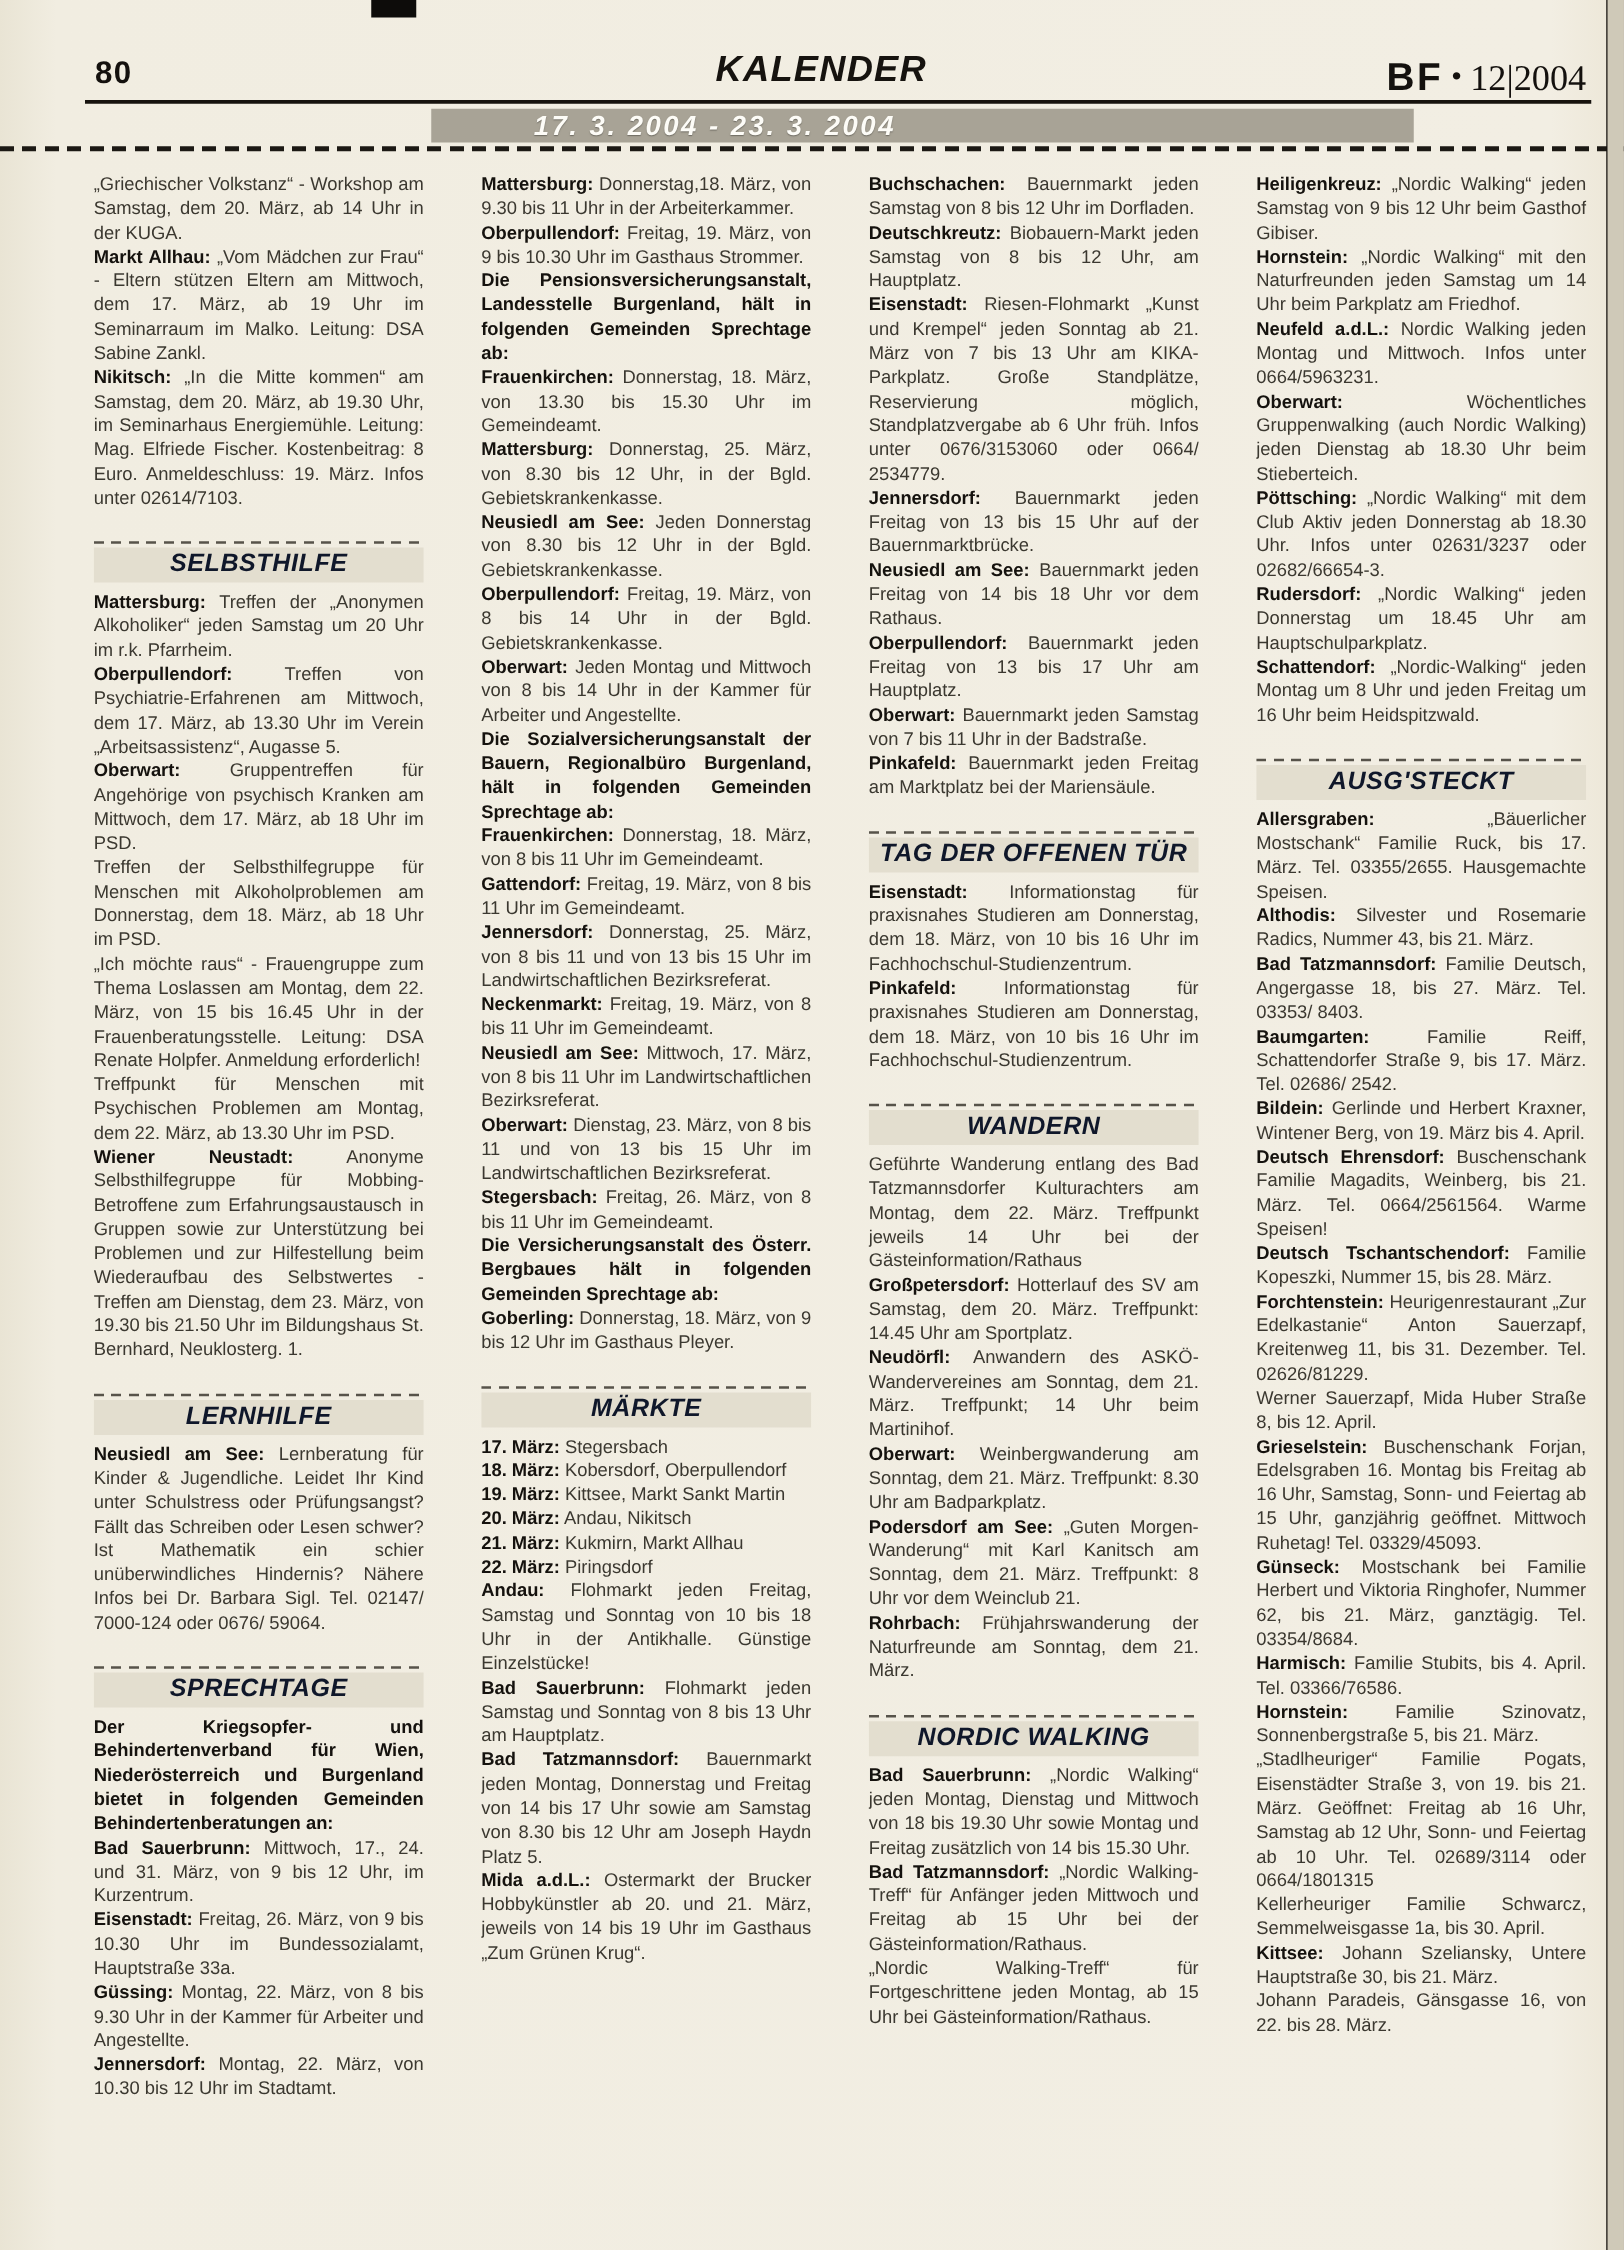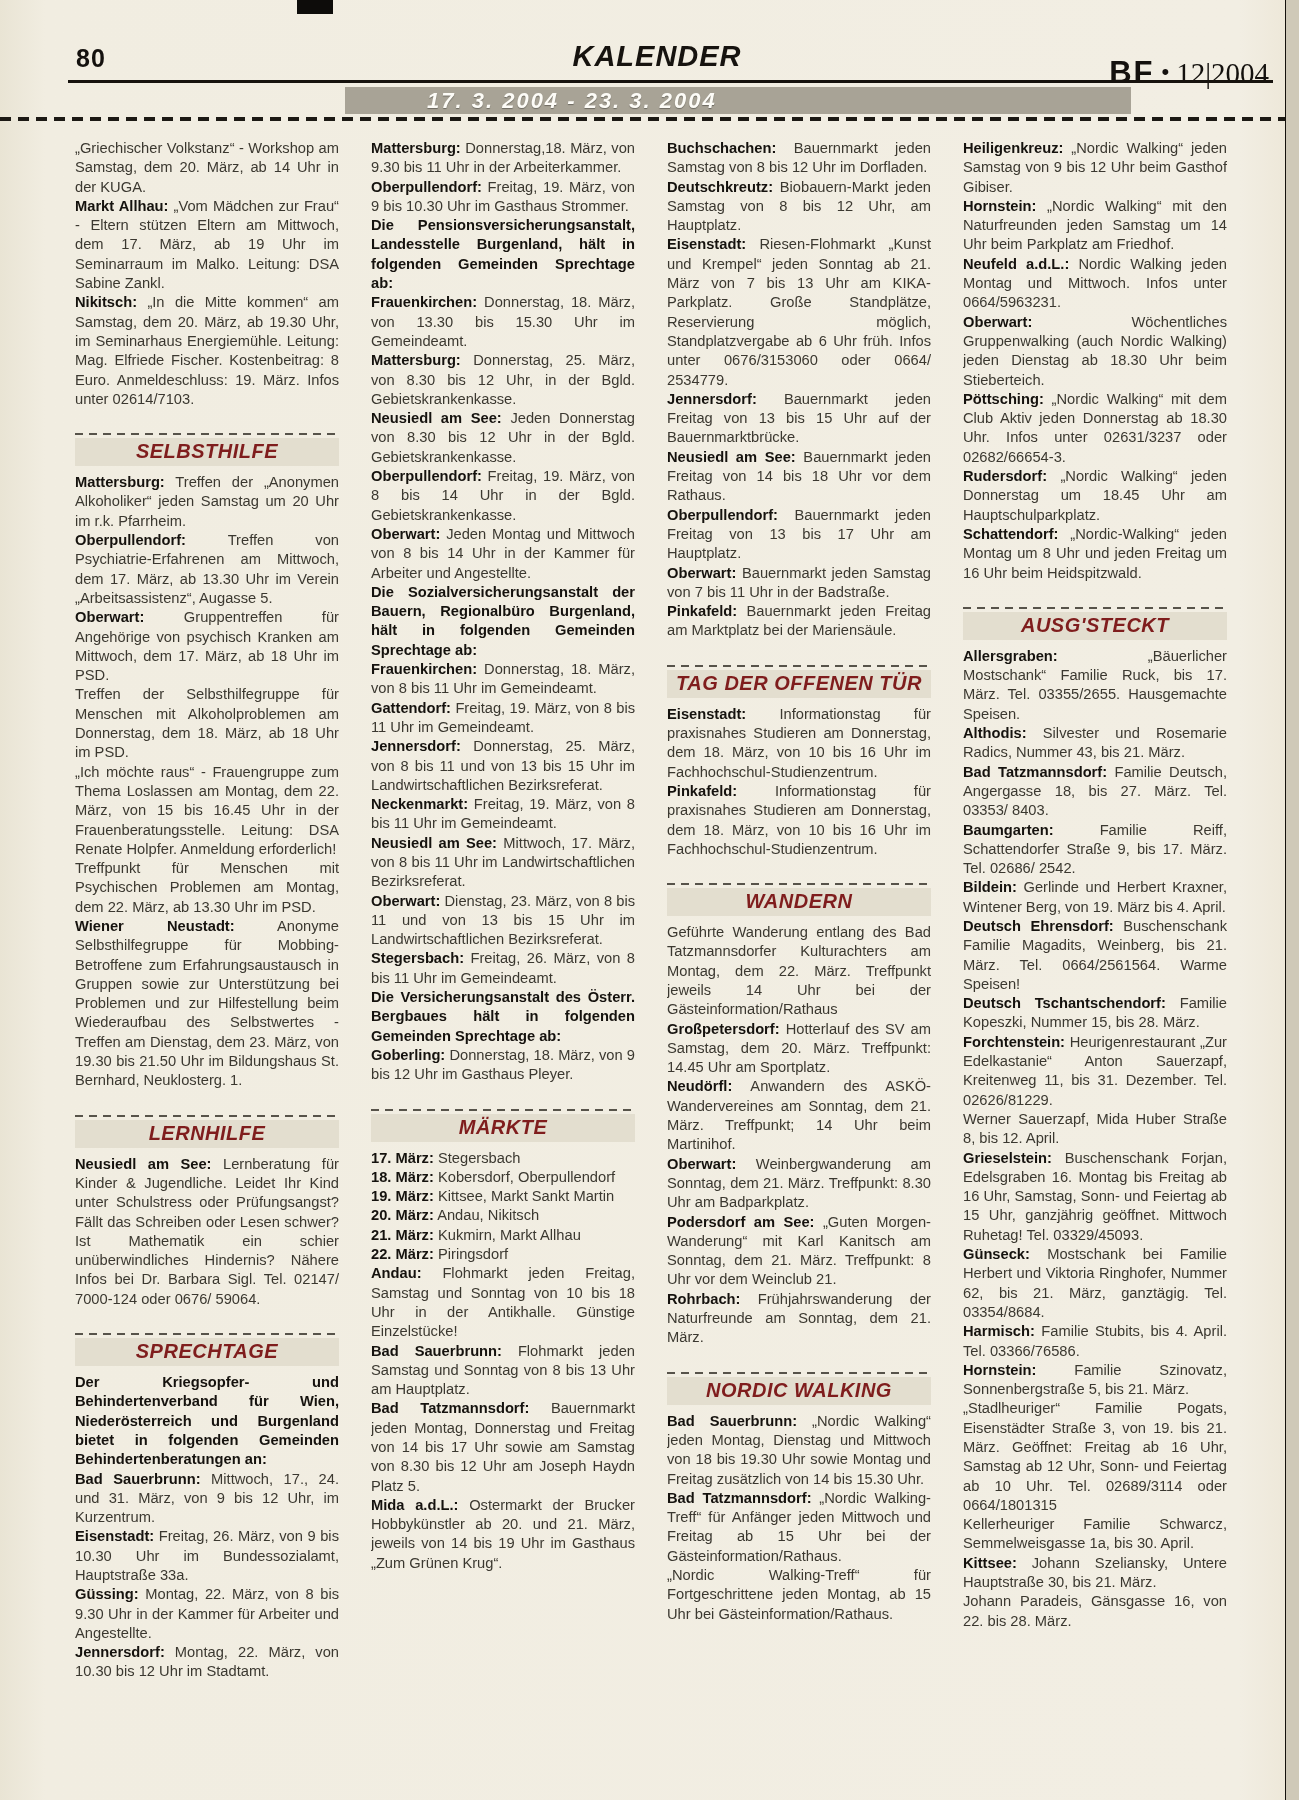--- a/index.html
+++ b/index.html
@@ -3,45 +3,45 @@
 <meta charset="utf-8">
 <style>
   html,body{margin:0;padding:0;background:#9a958a;}
   .page{position:relative;width:1299px;height:1800px;overflow:hidden;
         background:linear-gradient(90deg,#e9e4d4 0,#f1ede1 45px,#f2eee3 1240px,#ece6d6 100%);
         font-family:"Liberation Sans",sans-serif;color:#36332c;}
   
   .pageno{position:absolute;left:76px;top:44px;font-size:25px;font-weight:bold;color:#14110e;letter-spacing:1px;}
   .kal{position:absolute;left:0;right:0;top:40px;text-align:center;font-size:29px;font-weight:bold;
        font-style:italic;letter-spacing:1px;color:#16130f;padding-left:15px;}
-  .issue{position:absolute;right:30px;top:55px;white-space:nowrap;color:#14110e;}
+  .issue{position:absolute;right:30px;top:44px;white-space:nowrap;color:#14110e;}
   .issue .brand{font-size:31px;font-weight:bold;letter-spacing:2px;}
   .issue .sep{font-size:22px;vertical-align:4px;padding:0 7px;}
   .issue .num{font-family:"Liberation Serif",serif;font-size:29px;}
   .head-rule{position:absolute;left:68px;right:26px;top:80px;height:3px;background:#17130e;}
   .date-band{position:absolute;left:345px;top:87px;width:786px;height:27px;background:#a8a396;}
   .date-band span{display:block;padding:1px 0 0 82px;font-size:22px;font-weight:bold;font-style:italic;
        color:#fdfcf7;letter-spacing:2px;text-shadow:0 1px 1px #6d6a61;}
   .top-dash{position:absolute;left:0;right:0;top:117px;height:4px;
        background:repeating-linear-gradient(90deg,#1c1914 0 11px,transparent 11px 18px);}
   .scan-mark{position:absolute;left:297px;top:0;width:36px;height:14px;background:#0d0c0a;}
   .edge-shade{position:absolute;right:0;top:0;bottom:0;width:13px;background:#cfc9b8;}
   .edge-line{position:absolute;right:9px;top:0;bottom:0;width:5px;background:#14110c;}
   
-  .cols{position:absolute;left:75px;top:139px;width:1196px;height:1655px;display:flex;gap:32px;}
+  .cols{position:absolute;left:75px;top:139px;width:1196px;height:1655px;display:flex;gap:46px;}
   .col{width:264px;overflow:hidden;}
   .entry{margin:0;font-size:14.7px;line-height:19.3px;text-align:justify;color:#3b3830;}
   .entry .lead{color:#15120e;}
   .entry.allbold{font-weight:bold;color:#15120e;}
   .sect{margin:24px 0 7px;}
   .col .sect:first-child{margin-top:2px;}
   .sect-dash{height:2px;margin-bottom:3px;
        background:repeating-linear-gradient(90deg,#57534a 0 8px,transparent 8px 14px);}
   .sect-bar{background:#e3decf;text-align:center;padding:2px 0 3px;}
-  .sect-bar span{font-weight:bold;font-style:italic;font-size:20px;color:#7f1d1d;letter-spacing:.5px;}
+  .sect-bar span{font-weight:bold;font-style:italic;font-size:20px;color:#0f172a;letter-spacing:.5px;}
 </style>
 </head>
 <body>
 
 <div class="page">
   <div class="scan-mark"></div>
   <div class="pageno">80</div>
   <div class="kal">KALENDER</div>
   <div class="issue"><span class="brand">BF</span><span class="sep">•</span><span class="num">12|2004</span></div>
   <div class="head-rule"></div>

